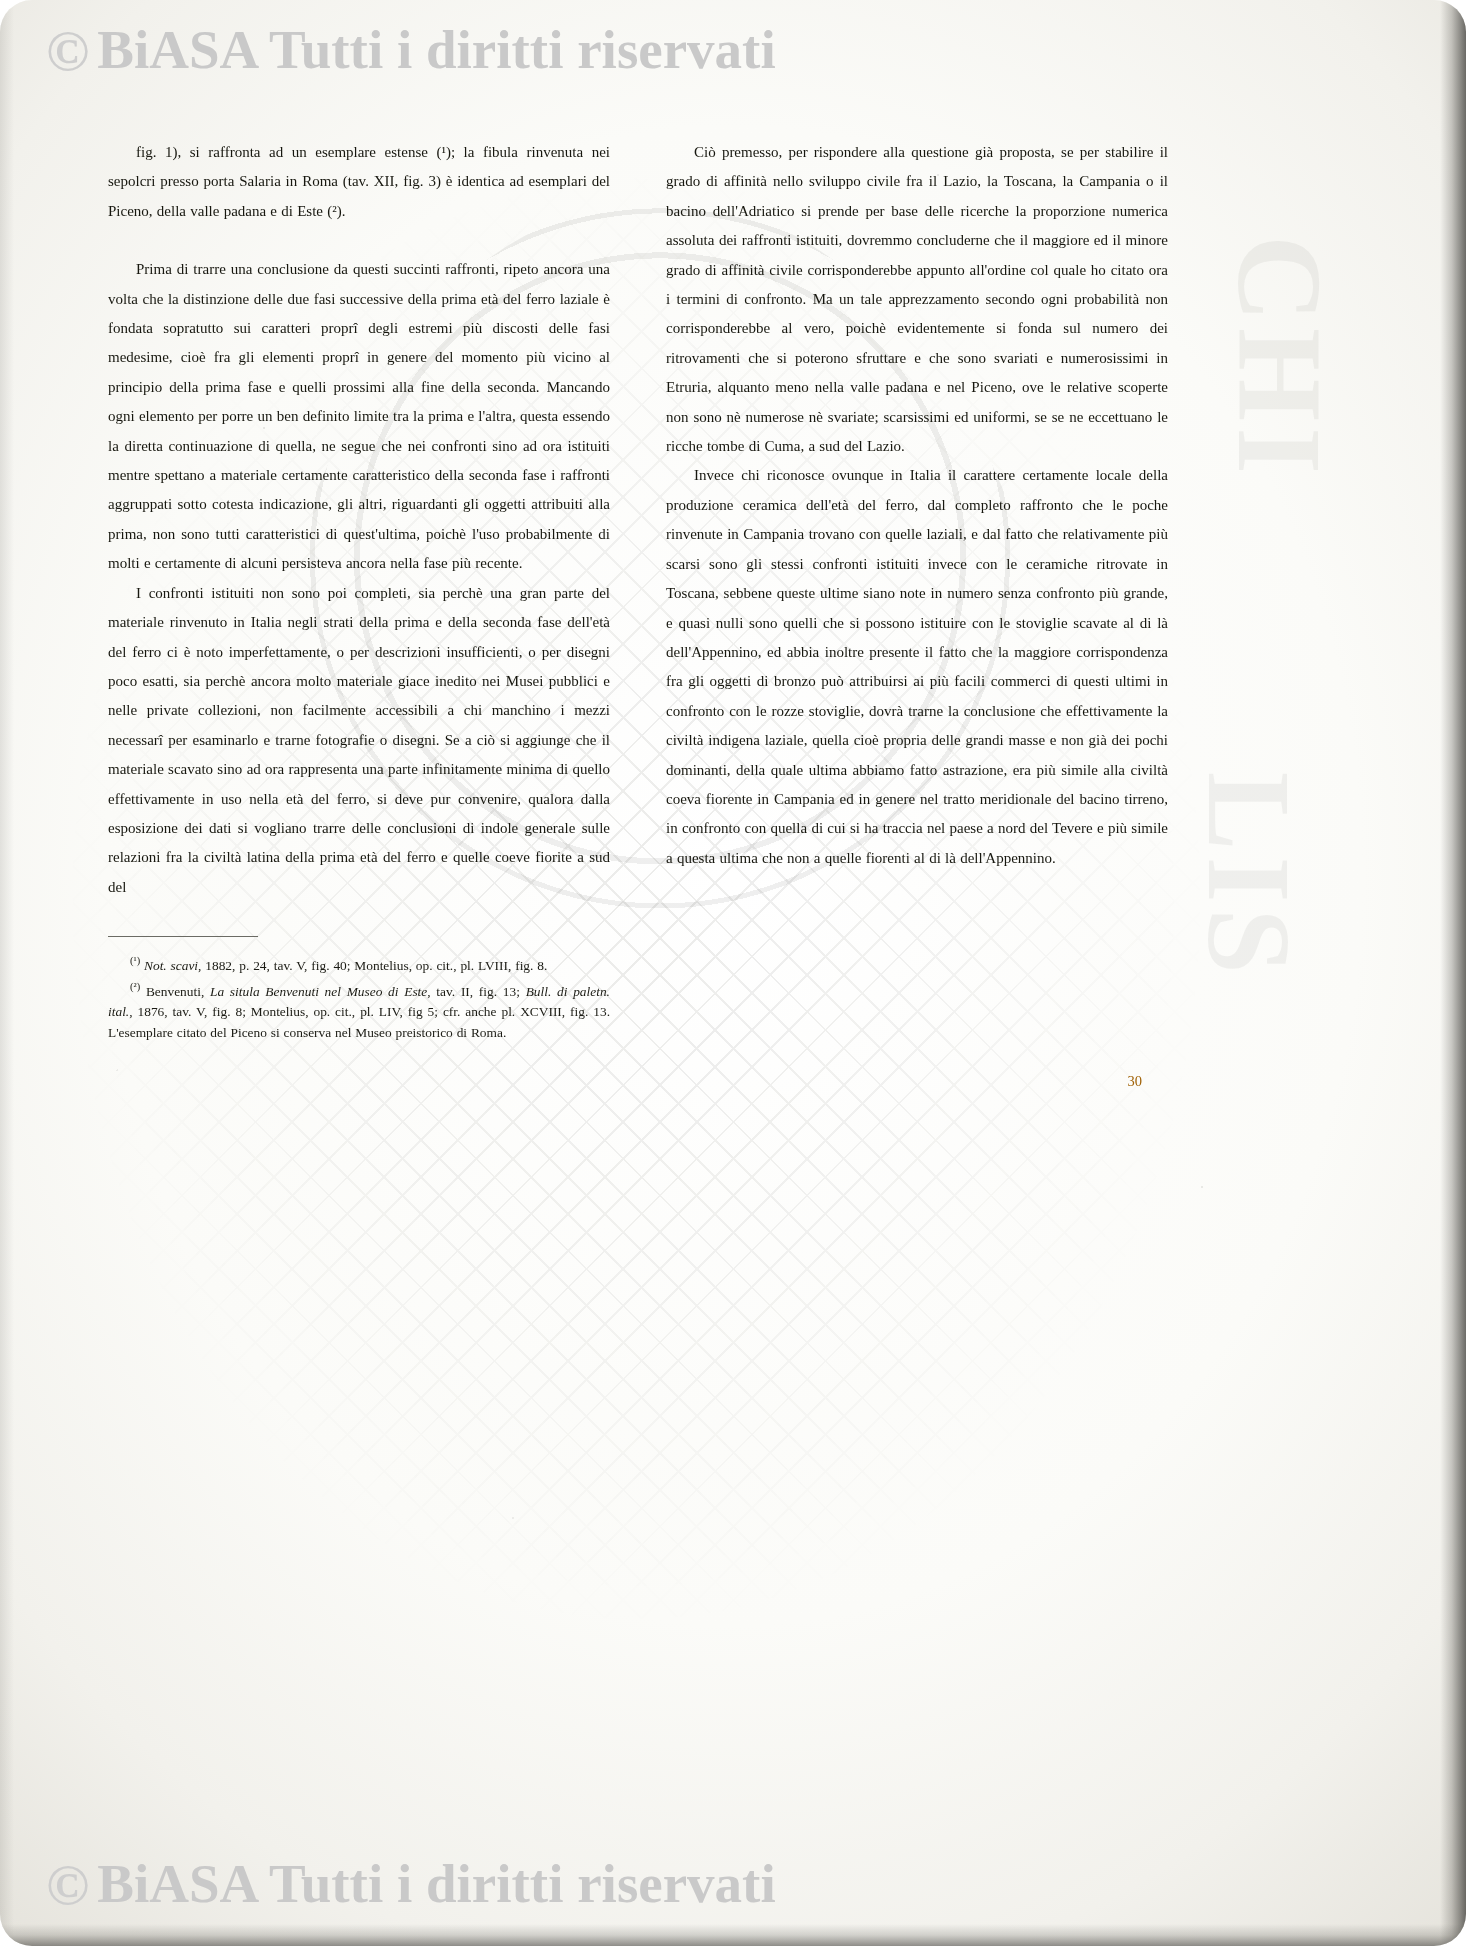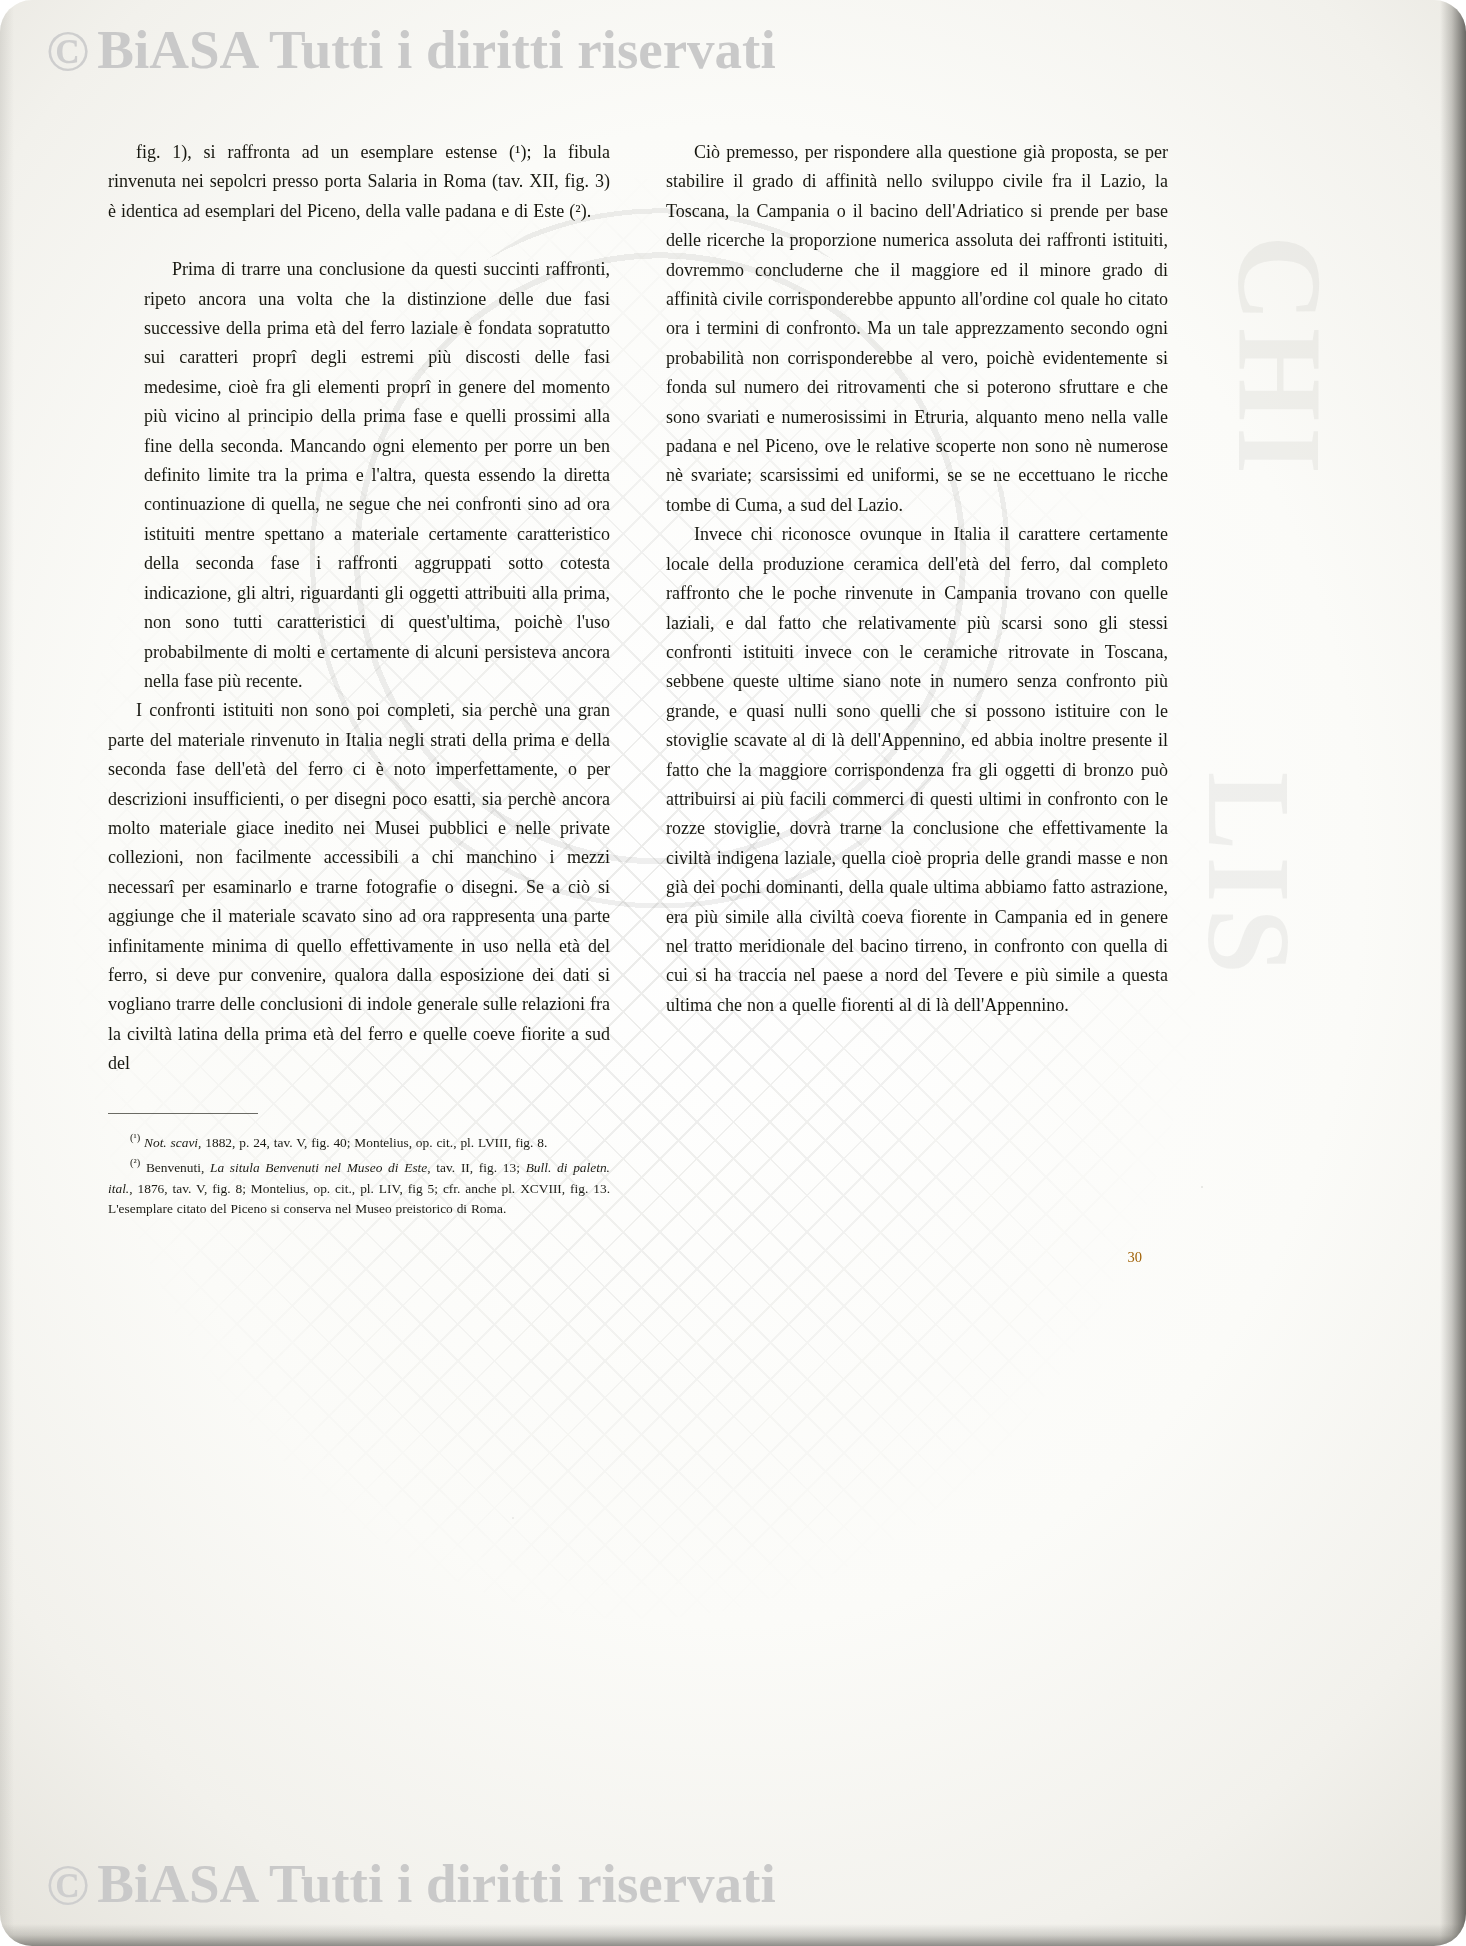--- a/index.html
+++ b/index.html
@@ -158,30 +158,30 @@
     display: flex;
     gap: 56px;
   }
   .col {
     width: 502px;
     position: relative;
   }
 
   .col p {
     margin: 0;
-    font-size: 18px;
+    font-size: 15px;
     line-height: 29.4px;
     text-align: justify;
     text-align-last: left;
     text-indent: 28px;
     hyphens: none;
     color: #17170f;
     word-spacing: 0.5px;
   }
-  .col p.gap-before { margin-top: 29px; margin-left: 36px; }
+  .col p.gap-before { margin-top: 29px; }
 
   
   .footnotes {
     margin-top: 34px;
   }
   .fn-rule {
     width: 150px;
     height: 0;
     border-top: 1.4px solid #3b3b33;
     margin-bottom: 14px;

